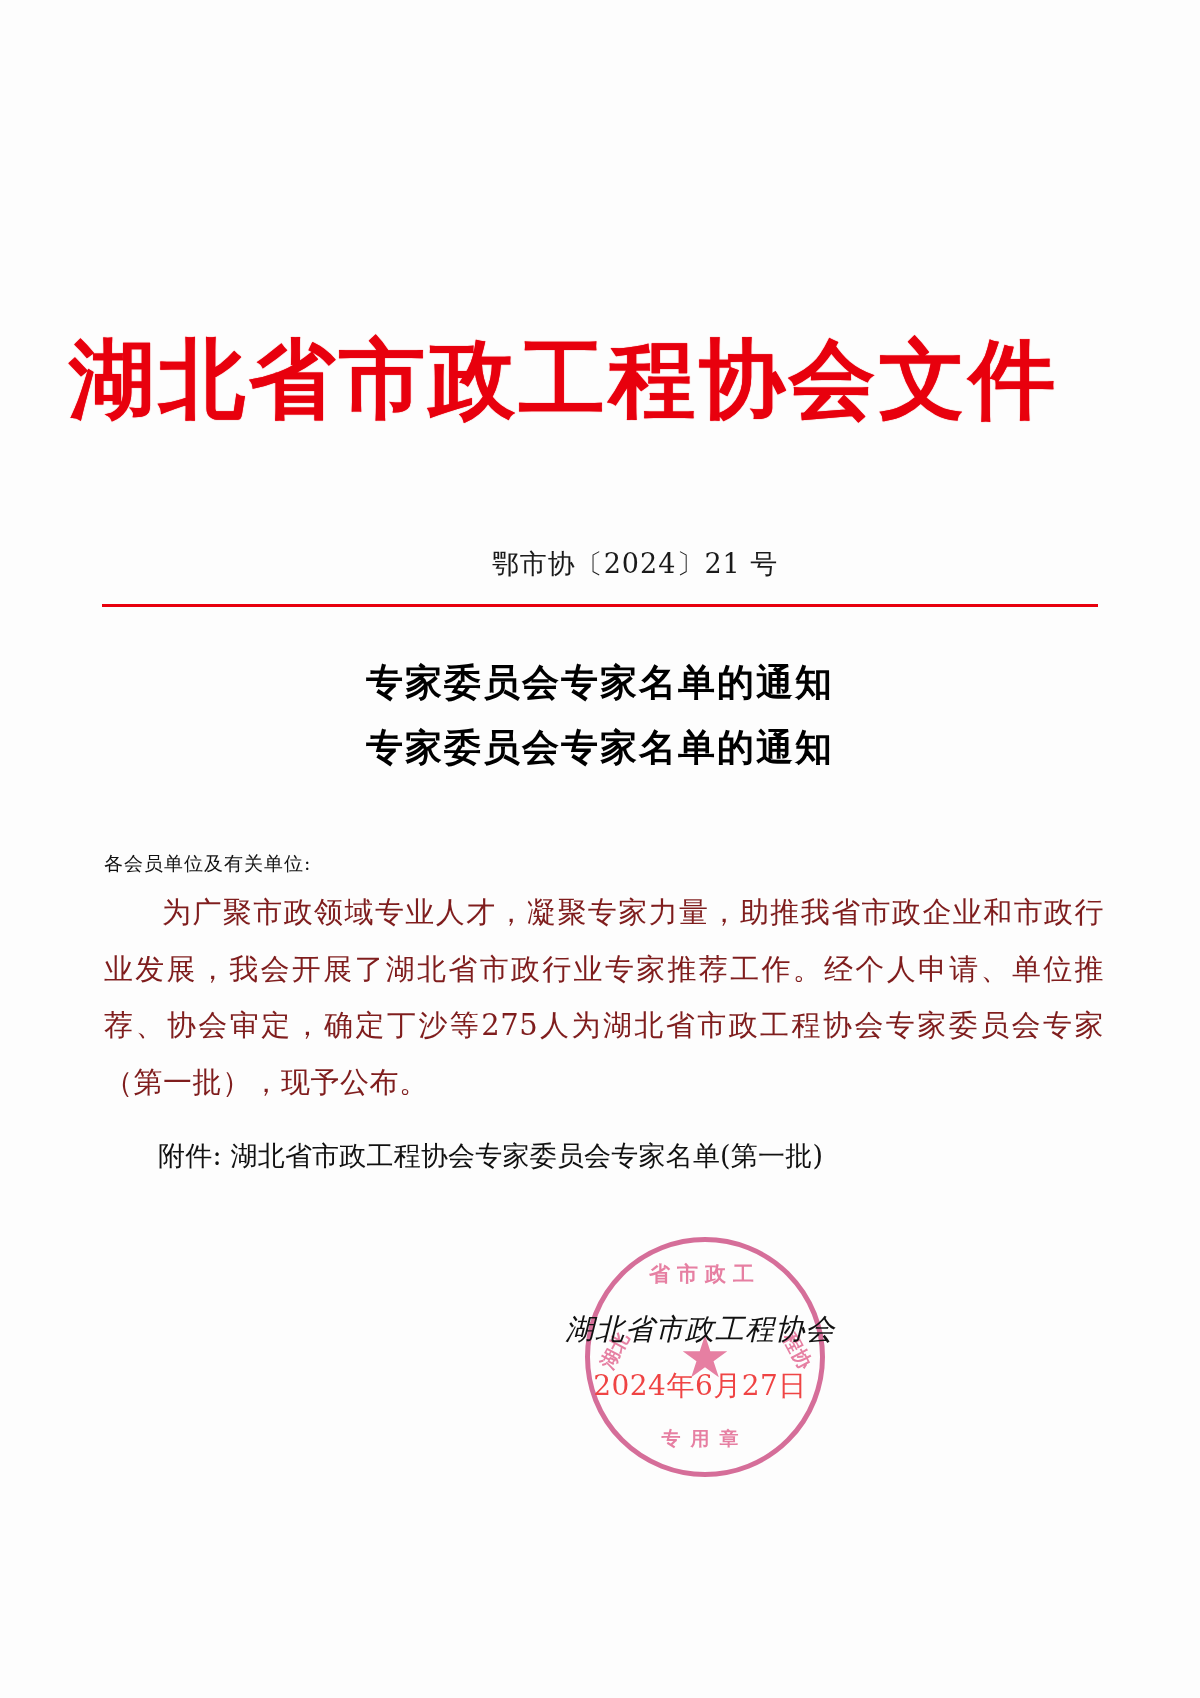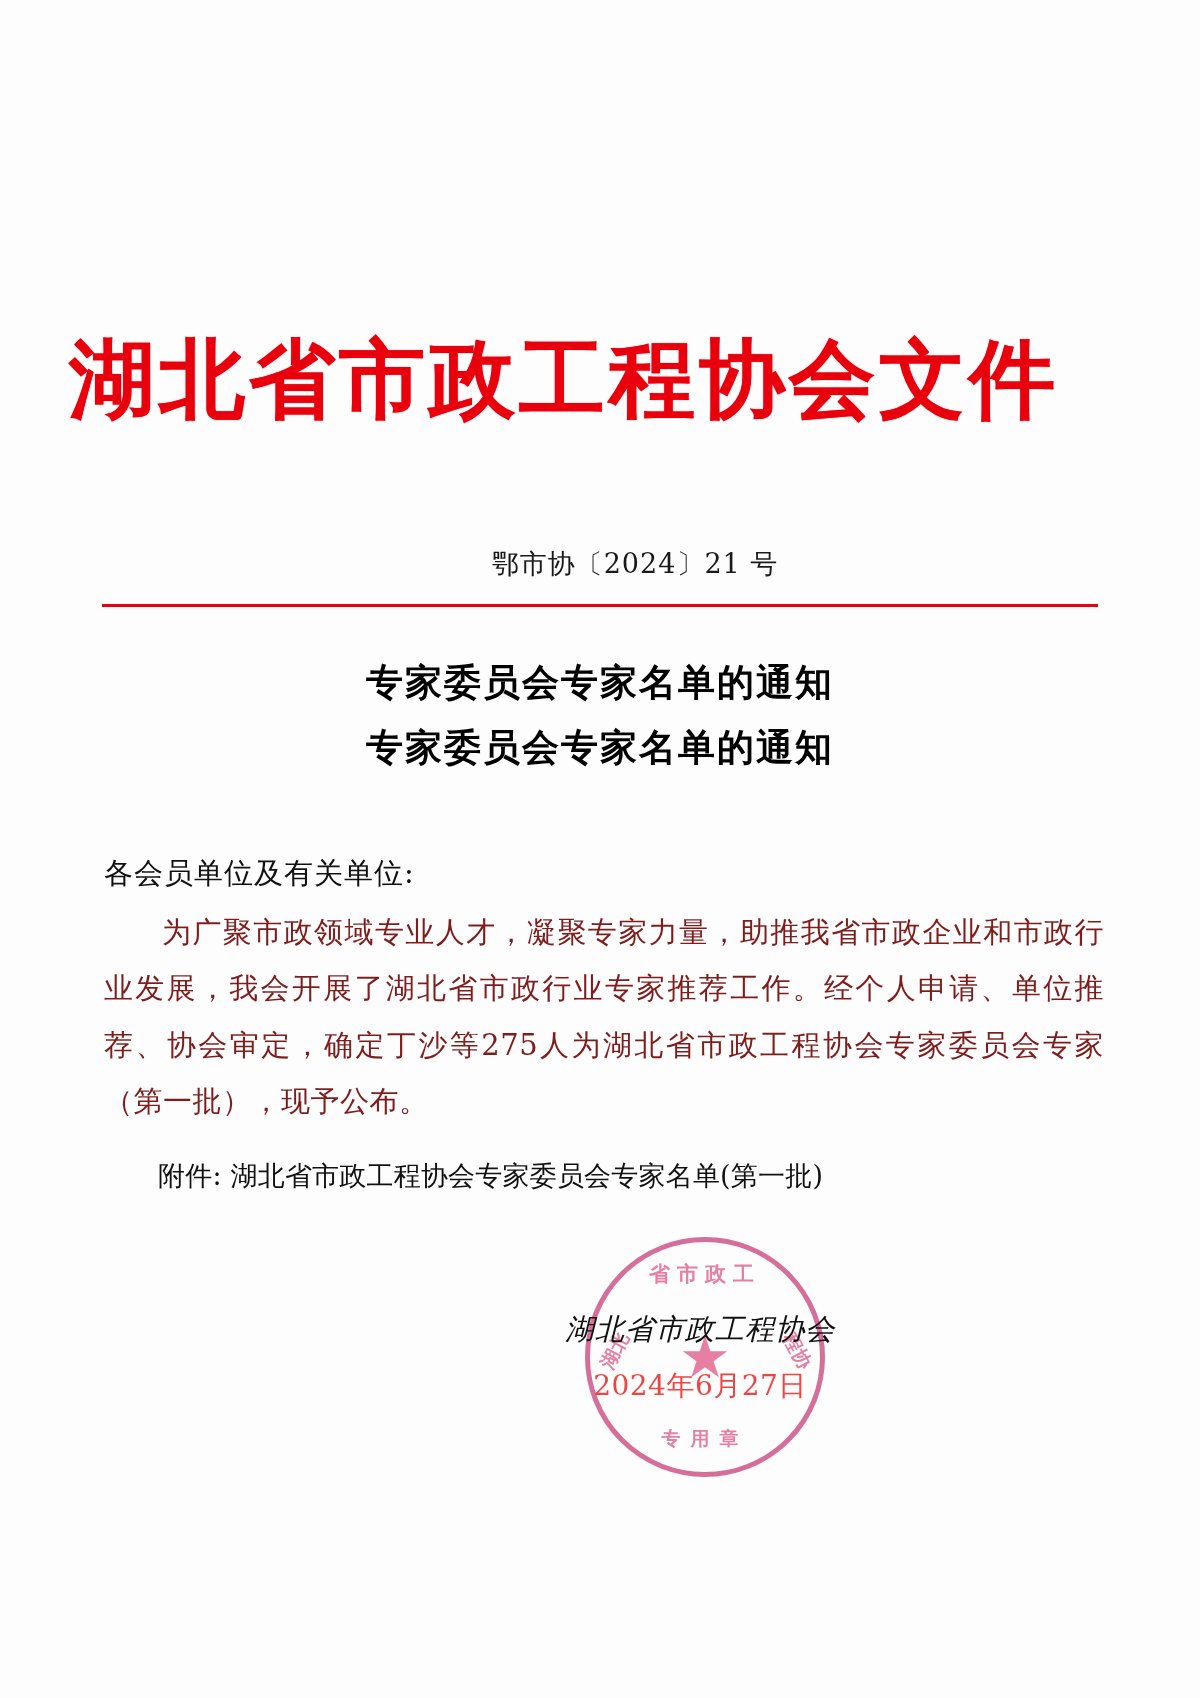--- a/index.html
+++ b/index.html
@@ -85,21 +85,21 @@
   }
 
   
   .body-block {
     position: absolute;
     left: 104px;
     top: 845px;
     width: 1000px;
   }
   .salutation {
-    font-size: 29px;
+    font-size: 19px;
     line-height: 1.95;
     letter-spacing: 1px;
     color: #111;
   }
   .para {
     font-size: 29px;
     line-height: 1.95;
     letter-spacing: 0.5px;
     text-align: justify;
     text-justify: inter-ideograph;

